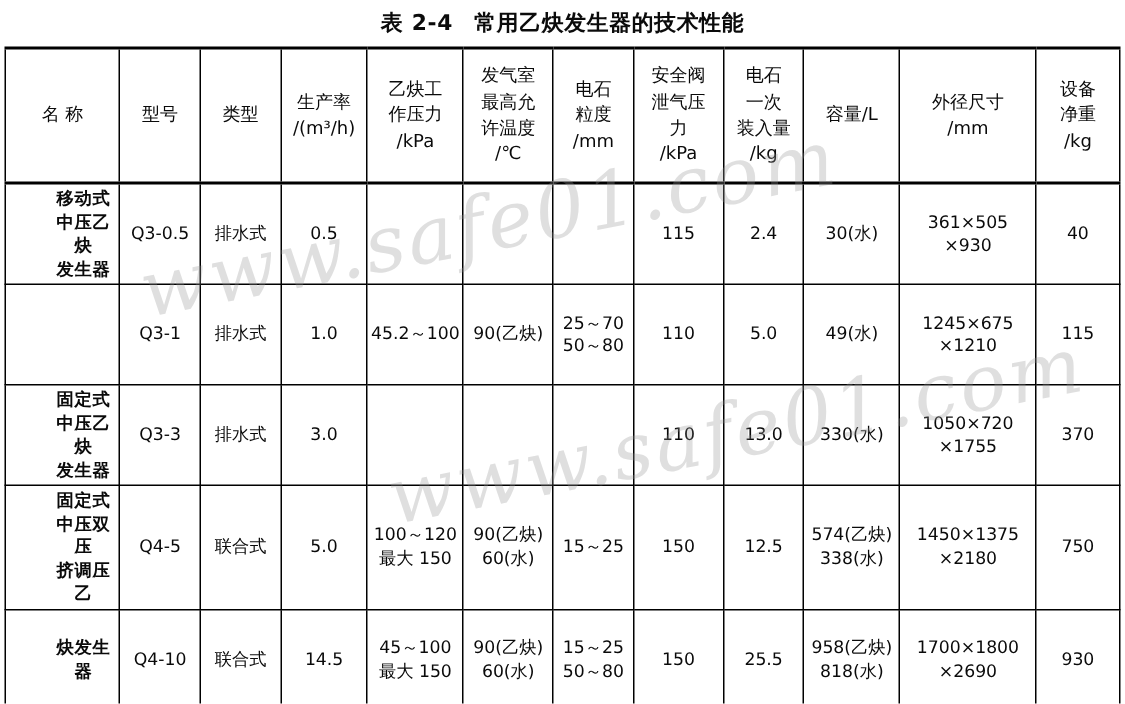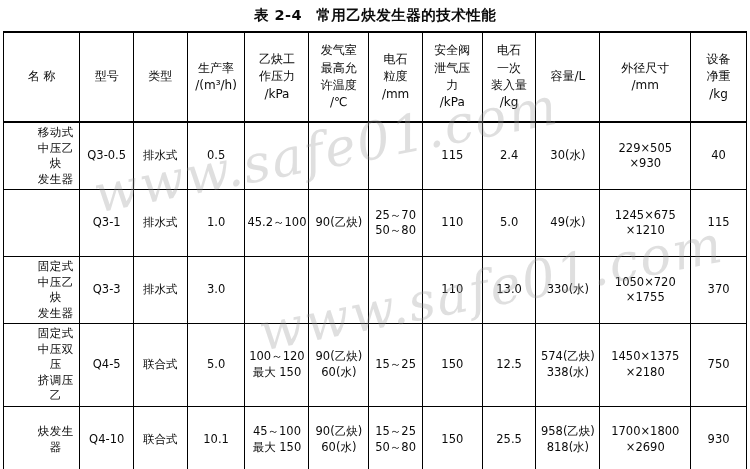--- a/index.html
+++ b/index.html
@@ -69,21 +69,21 @@
   }
   .cell-lines span {
     display: block;
     white-space: nowrap;
   }
   .name-cell span {
     display: block;
     letter-spacing: 0.5px;
   }
   .bold-name {
-    font-weight: normal;
+    font-weight: bold;
     margin-left: 28px;
   }
   .watermark {
     position: absolute;
     top: 120px;
     left: 90px;
     font-size: 52px;
     color: rgba(150,150,150,0.30);
     font-family: "DejaVu Serif", serif;
     font-style: italic;
@@ -206,21 +206,21 @@
         <td class="cell-lines topline">
           <span>115</span>
         </td>
         <td class="cell-lines topline">
           <span>2.4</span>
         </td>
         <td class="cell-lines topline">
           <span>30(水)</span>
         </td>
         <td class="cell-lines topline">
-          <span>229×505</span>
+          <span>361×505</span>
           <span>×930</span>
         </td>
         <td class="cell-lines topline">
           <span>40</span>
         </td>
       </tr>
 
       <tr class="row-body">
         <td class="name-cell">
           <span class="bold-name"></span>
@@ -337,21 +337,21 @@
         </td>
       </tr>
 
       <tr class="row-body">
         <td class="name-cell botline">
           <span class="bold-name">炔发生器</span>
         </td>
         <td class="botline">Q4-10</td>
         <td class="botline">联合式</td>
         <td class="cell-lines botline">
-          <span>10.1</span>
+          <span>14.5</span>
         </td>
         <td class="cell-lines botline">
           <span>45～100</span>
           <span>最大 150</span>
         </td>
         <td class="cell-lines botline">
           <span>90(乙炔)</span>
           <span>60(水)</span>
         </td>
         <td class="cell-lines botline">

